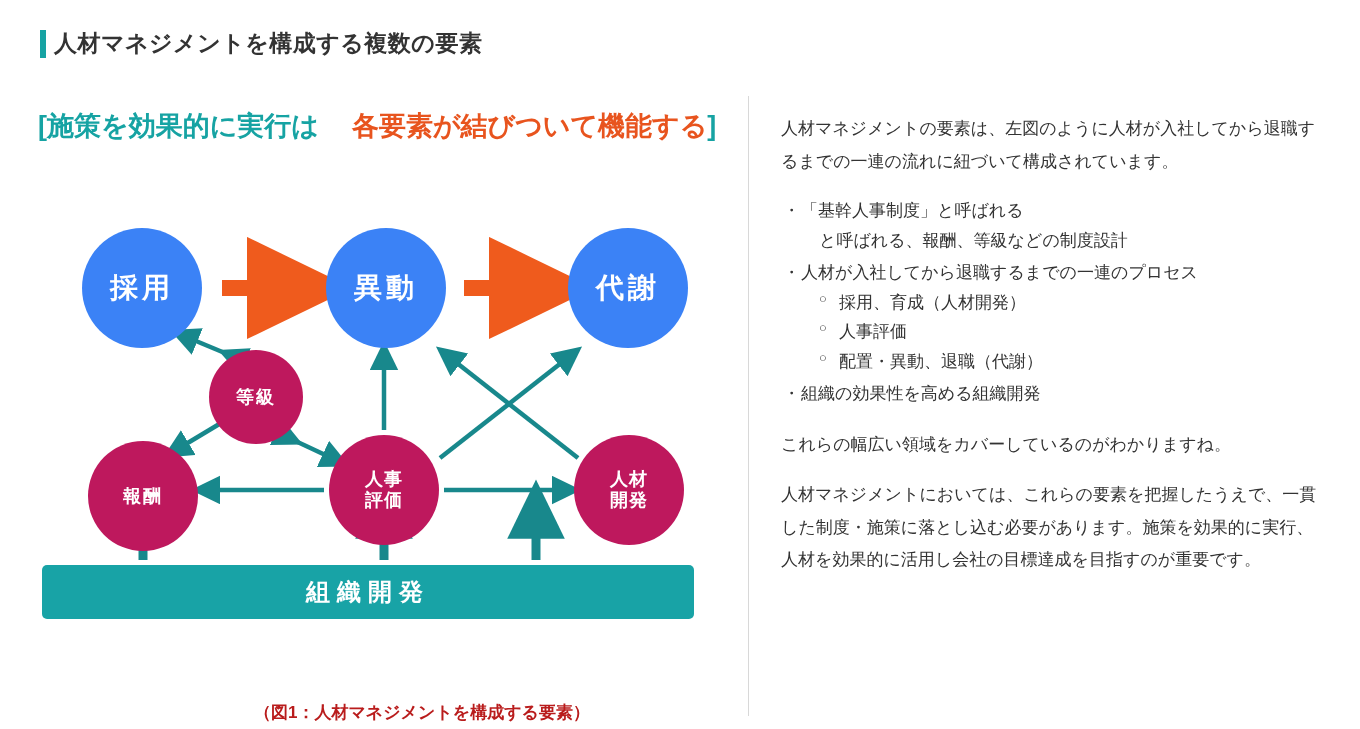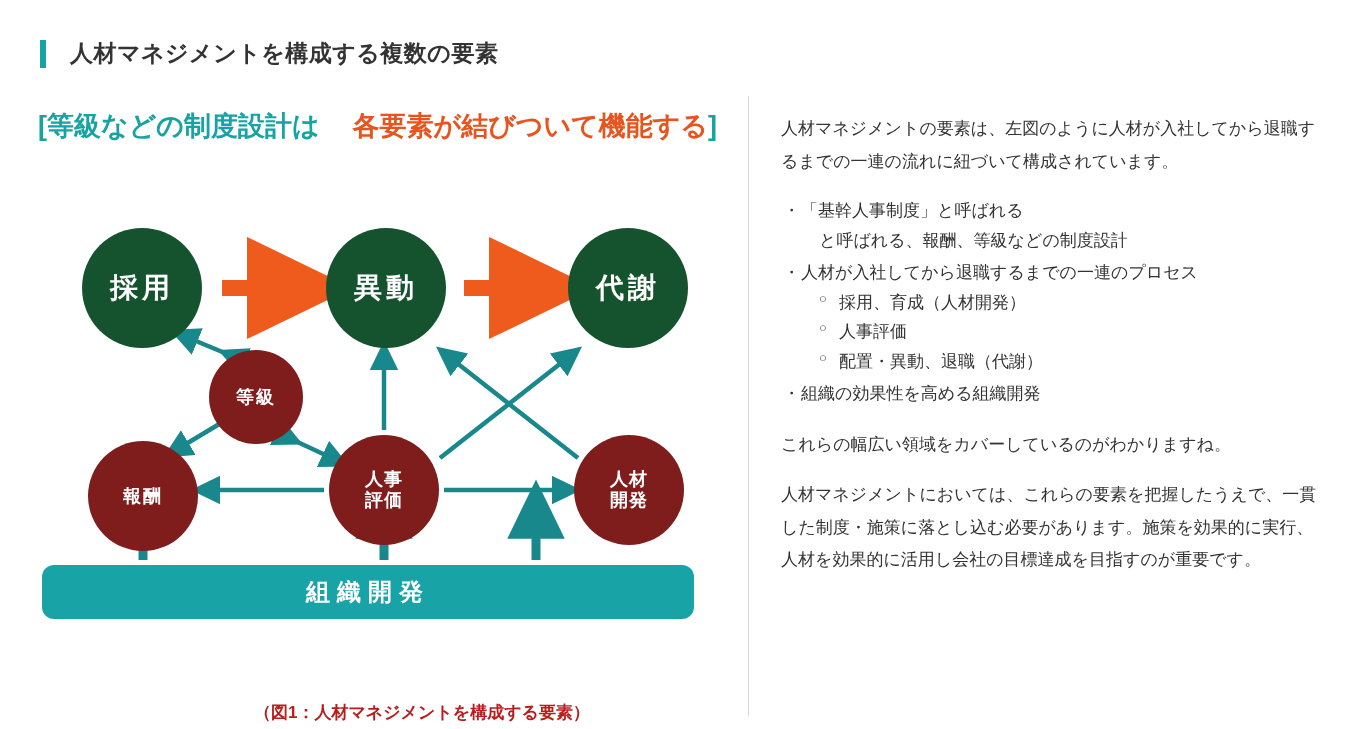--- a/index.html
+++ b/index.html
@@ -12,23 +12,23 @@
   }
   #page {
     position: relative;
     width: 1360px; height: 729px;
     overflow: hidden;
   }
 
   
   .page-heading {
     position: absolute;
-    left: 40px; top: 38px;
+    left: 40px; top: 28px;
     display: flex; align-items: center;
-    gap: 24px;
+    gap: 8px;
   }
   .heading-bar {
     width: 6px; height: 28px;
     background: #16a3a3;
     flex: 0 0 auto;
   }
   .heading-text {
     font-size: 23px;
     font-weight: bold;
     color: #333333;
@@ -62,37 +62,37 @@
   .diagram svg { position: absolute; left: 0; top: 0; }
   .node {
     position: absolute;
     border-radius: 50%;
     display: flex; align-items: center; justify-content: center;
     text-align: center;
     color: #ffffff;
     font-weight: bold;
     line-height: 1.15;
   }
-  .node.orange { background: #14532d; }
-  .node.teal   { background: #7f1d1d; }
+  .node.orange { background: #3b82f6; }
+  .node.teal   { background: #be185d; }
 
   .n-saiyou  { left: 46px;  top: 68px;  width: 120px; height: 120px; font-size: 28px; letter-spacing: 4px; }
   .n-idou    { left: 290px; top: 68px;  width: 120px; height: 120px; font-size: 28px; letter-spacing: 4px; }
   .n-daisha  { left: 532px; top: 68px;  width: 120px; height: 120px; font-size: 28px; letter-spacing: 4px; }
   .n-toukyu  { left: 173px; top: 190px; width:  94px; height:  94px; font-size: 18px; letter-spacing: 2px; }
   .n-houshu  { left:  52px; top: 281px; width: 110px; height: 110px; font-size: 18px; letter-spacing: 2px; }
   .n-jinji   { left: 293px; top: 275px; width: 110px; height: 110px; font-size: 18px; letter-spacing: 1px; }
   .n-kaihatsu{ left: 538px; top: 275px; width: 110px; height: 110px; font-size: 18px; letter-spacing: 1px; }
 
   .bar-soshiki {
     position: absolute;
     left: 6px; top: 405px;
     width: 652px; height: 54px;
     background: #18a3a6;
-    border-radius: 12px;
+    border-radius: 5px;
     display: flex; align-items: center; justify-content: center;
     color: #ffffff;
     font-size: 24px;
     font-weight: bold;
     letter-spacing: 7px;
   }
 
   .fig-caption {
     position: absolute;
     left: 36px; top: 593px;
@@ -150,21 +150,21 @@
 <div id="page">
 
   <div class="page-heading">
     <div class="heading-bar"></div>
     <div class="heading-text">人材マネジメントを構成する複数の要素</div>
   </div>
 
   <div class="left-col">
 
     <div class="subtitle">
-      <span class="bracket">[</span><span class="teal">等級などの制度設計</span><span class="teal">は</span><span class="orange">各要素が結びついて機能する</span><span class="bracket">]</span>
+      <span class="bracket">[</span><span class="teal">施策を効果的に実行</span><span class="teal">は</span><span class="orange">各要素が結びついて機能する</span><span class="bracket">]</span>
     </div>
 
     <div class="diagram">
 
       <svg width="700" height="430" viewBox="0 0 700 430">
         <defs>
           <marker id="ar-o" markerWidth="7" markerHeight="7" refX="3.2" refY="3.2" orient="auto">
             <path d="M0,0 L6.6,3.2 L0,6.4 z" fill="#ef5b1d"></path>
           </marker>
           <marker id="ar-t" markerWidth="7" markerHeight="7" refX="3.2" refY="3.2" orient="auto">

